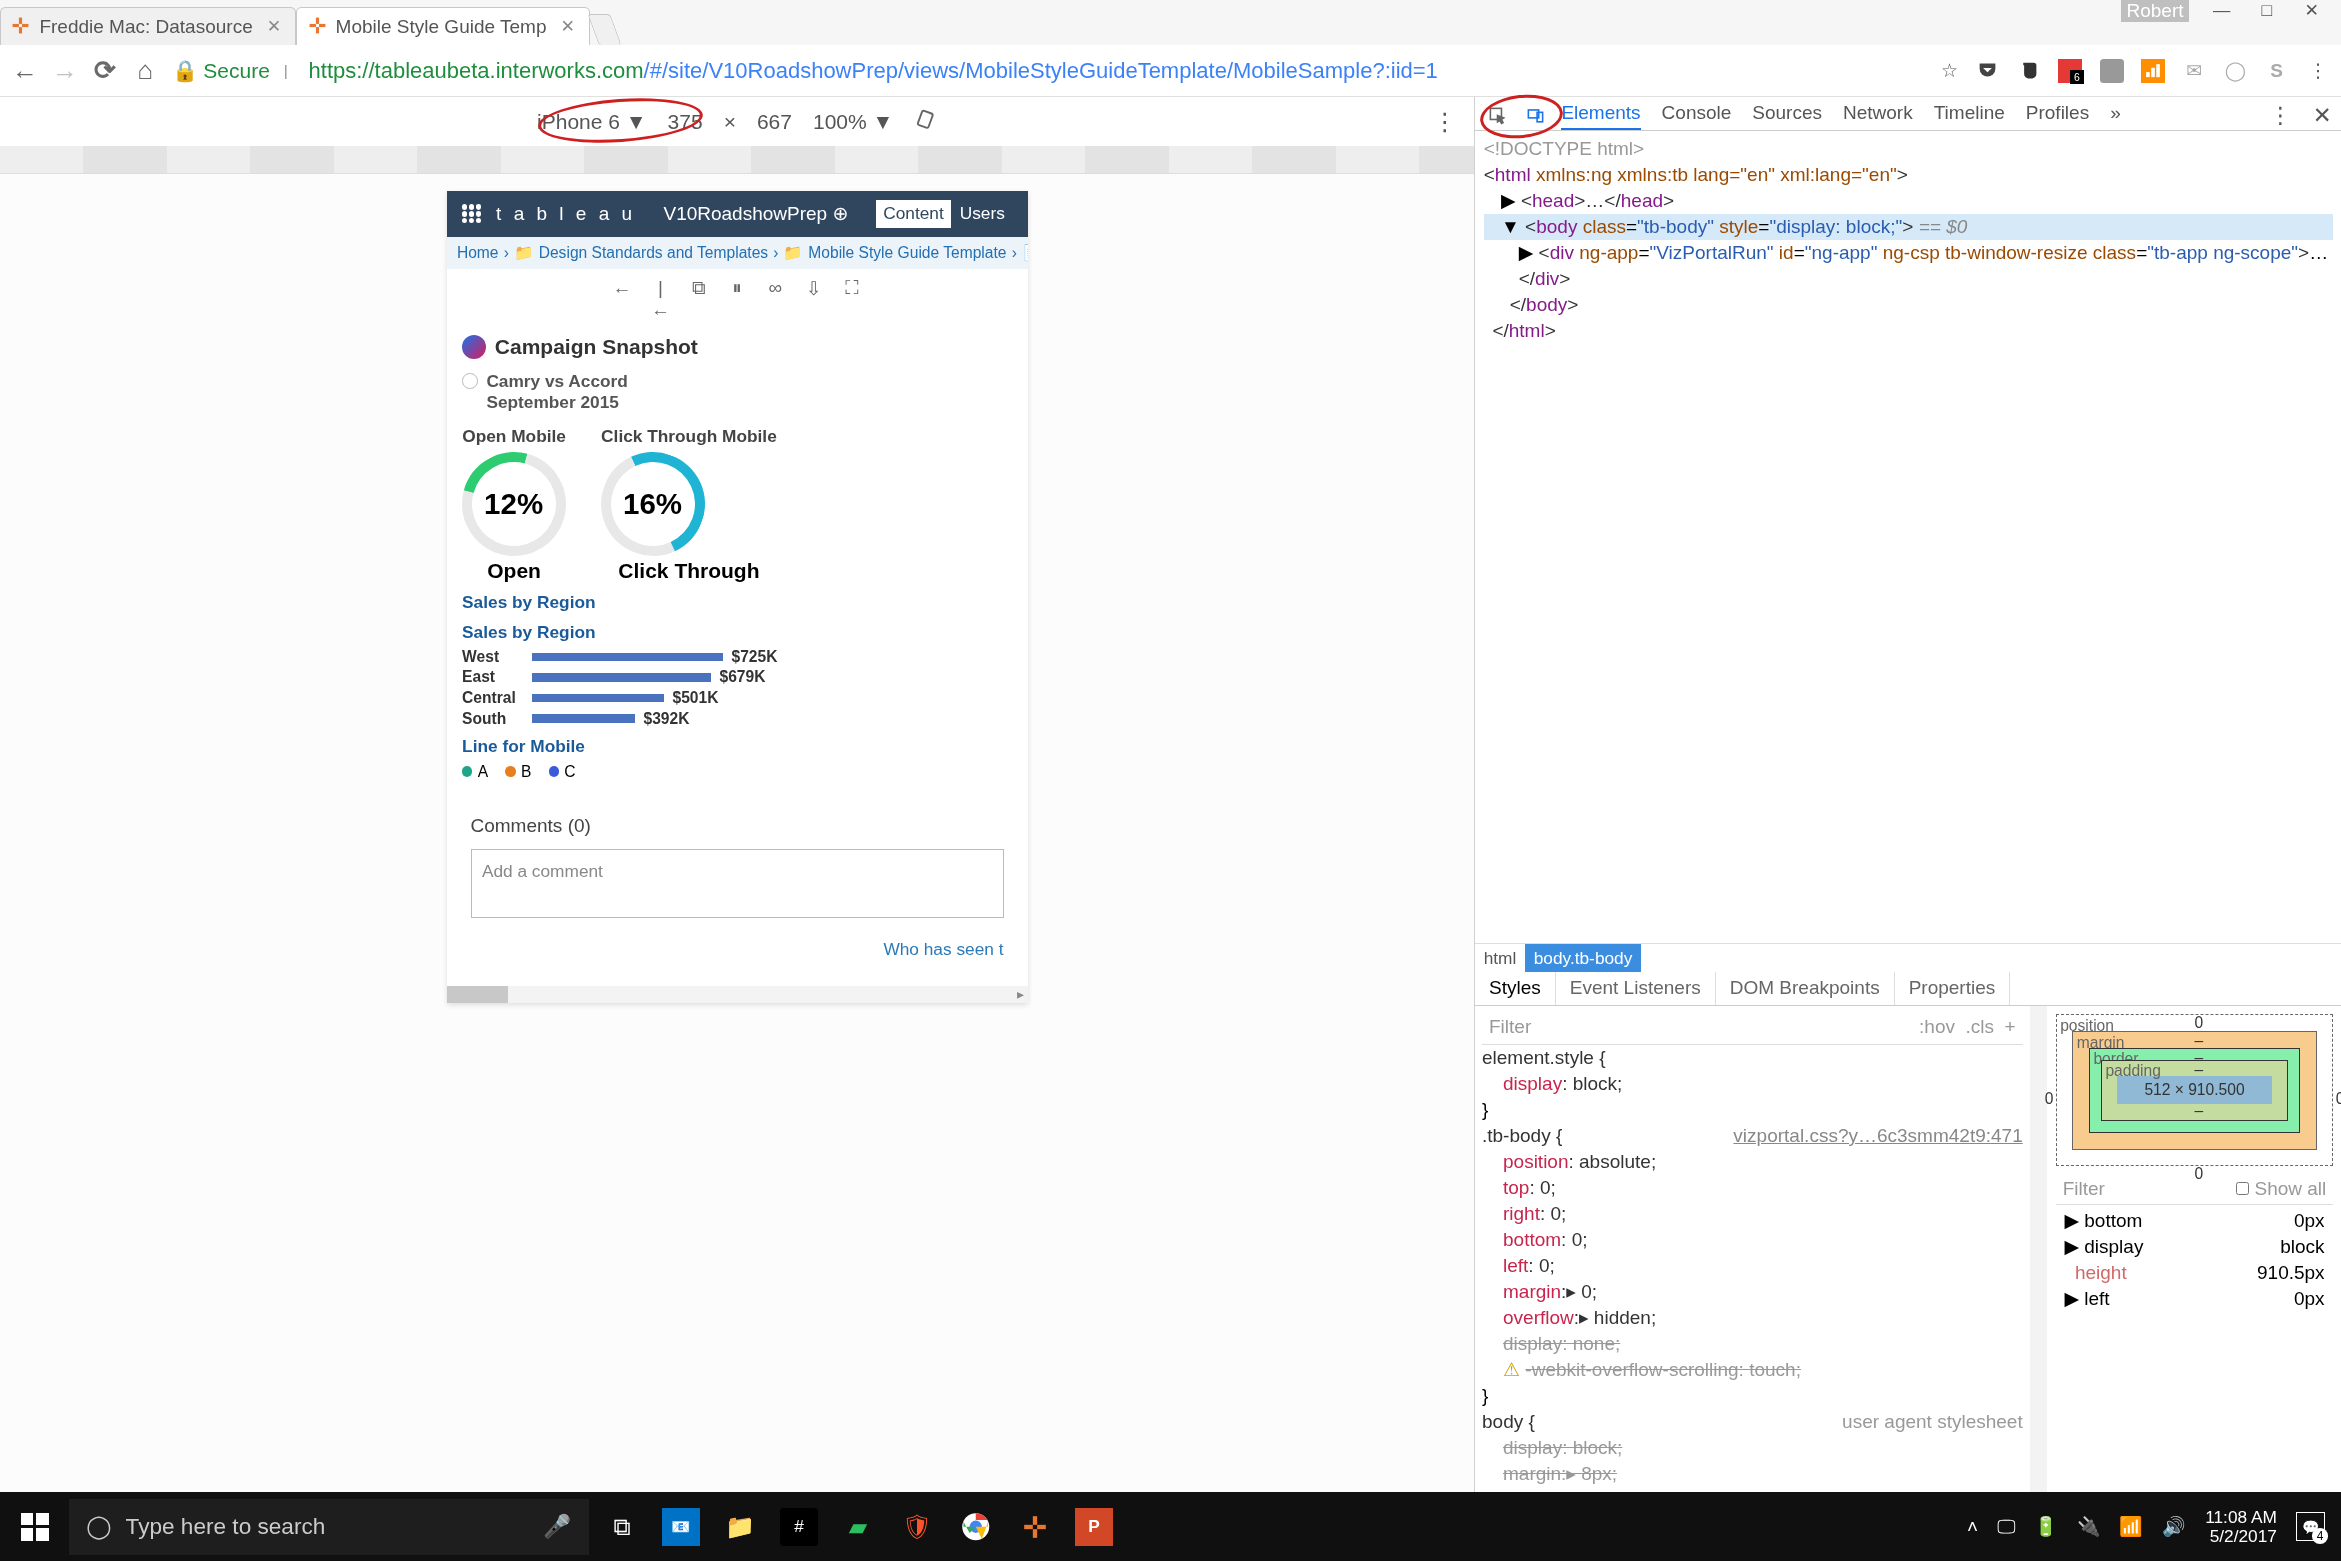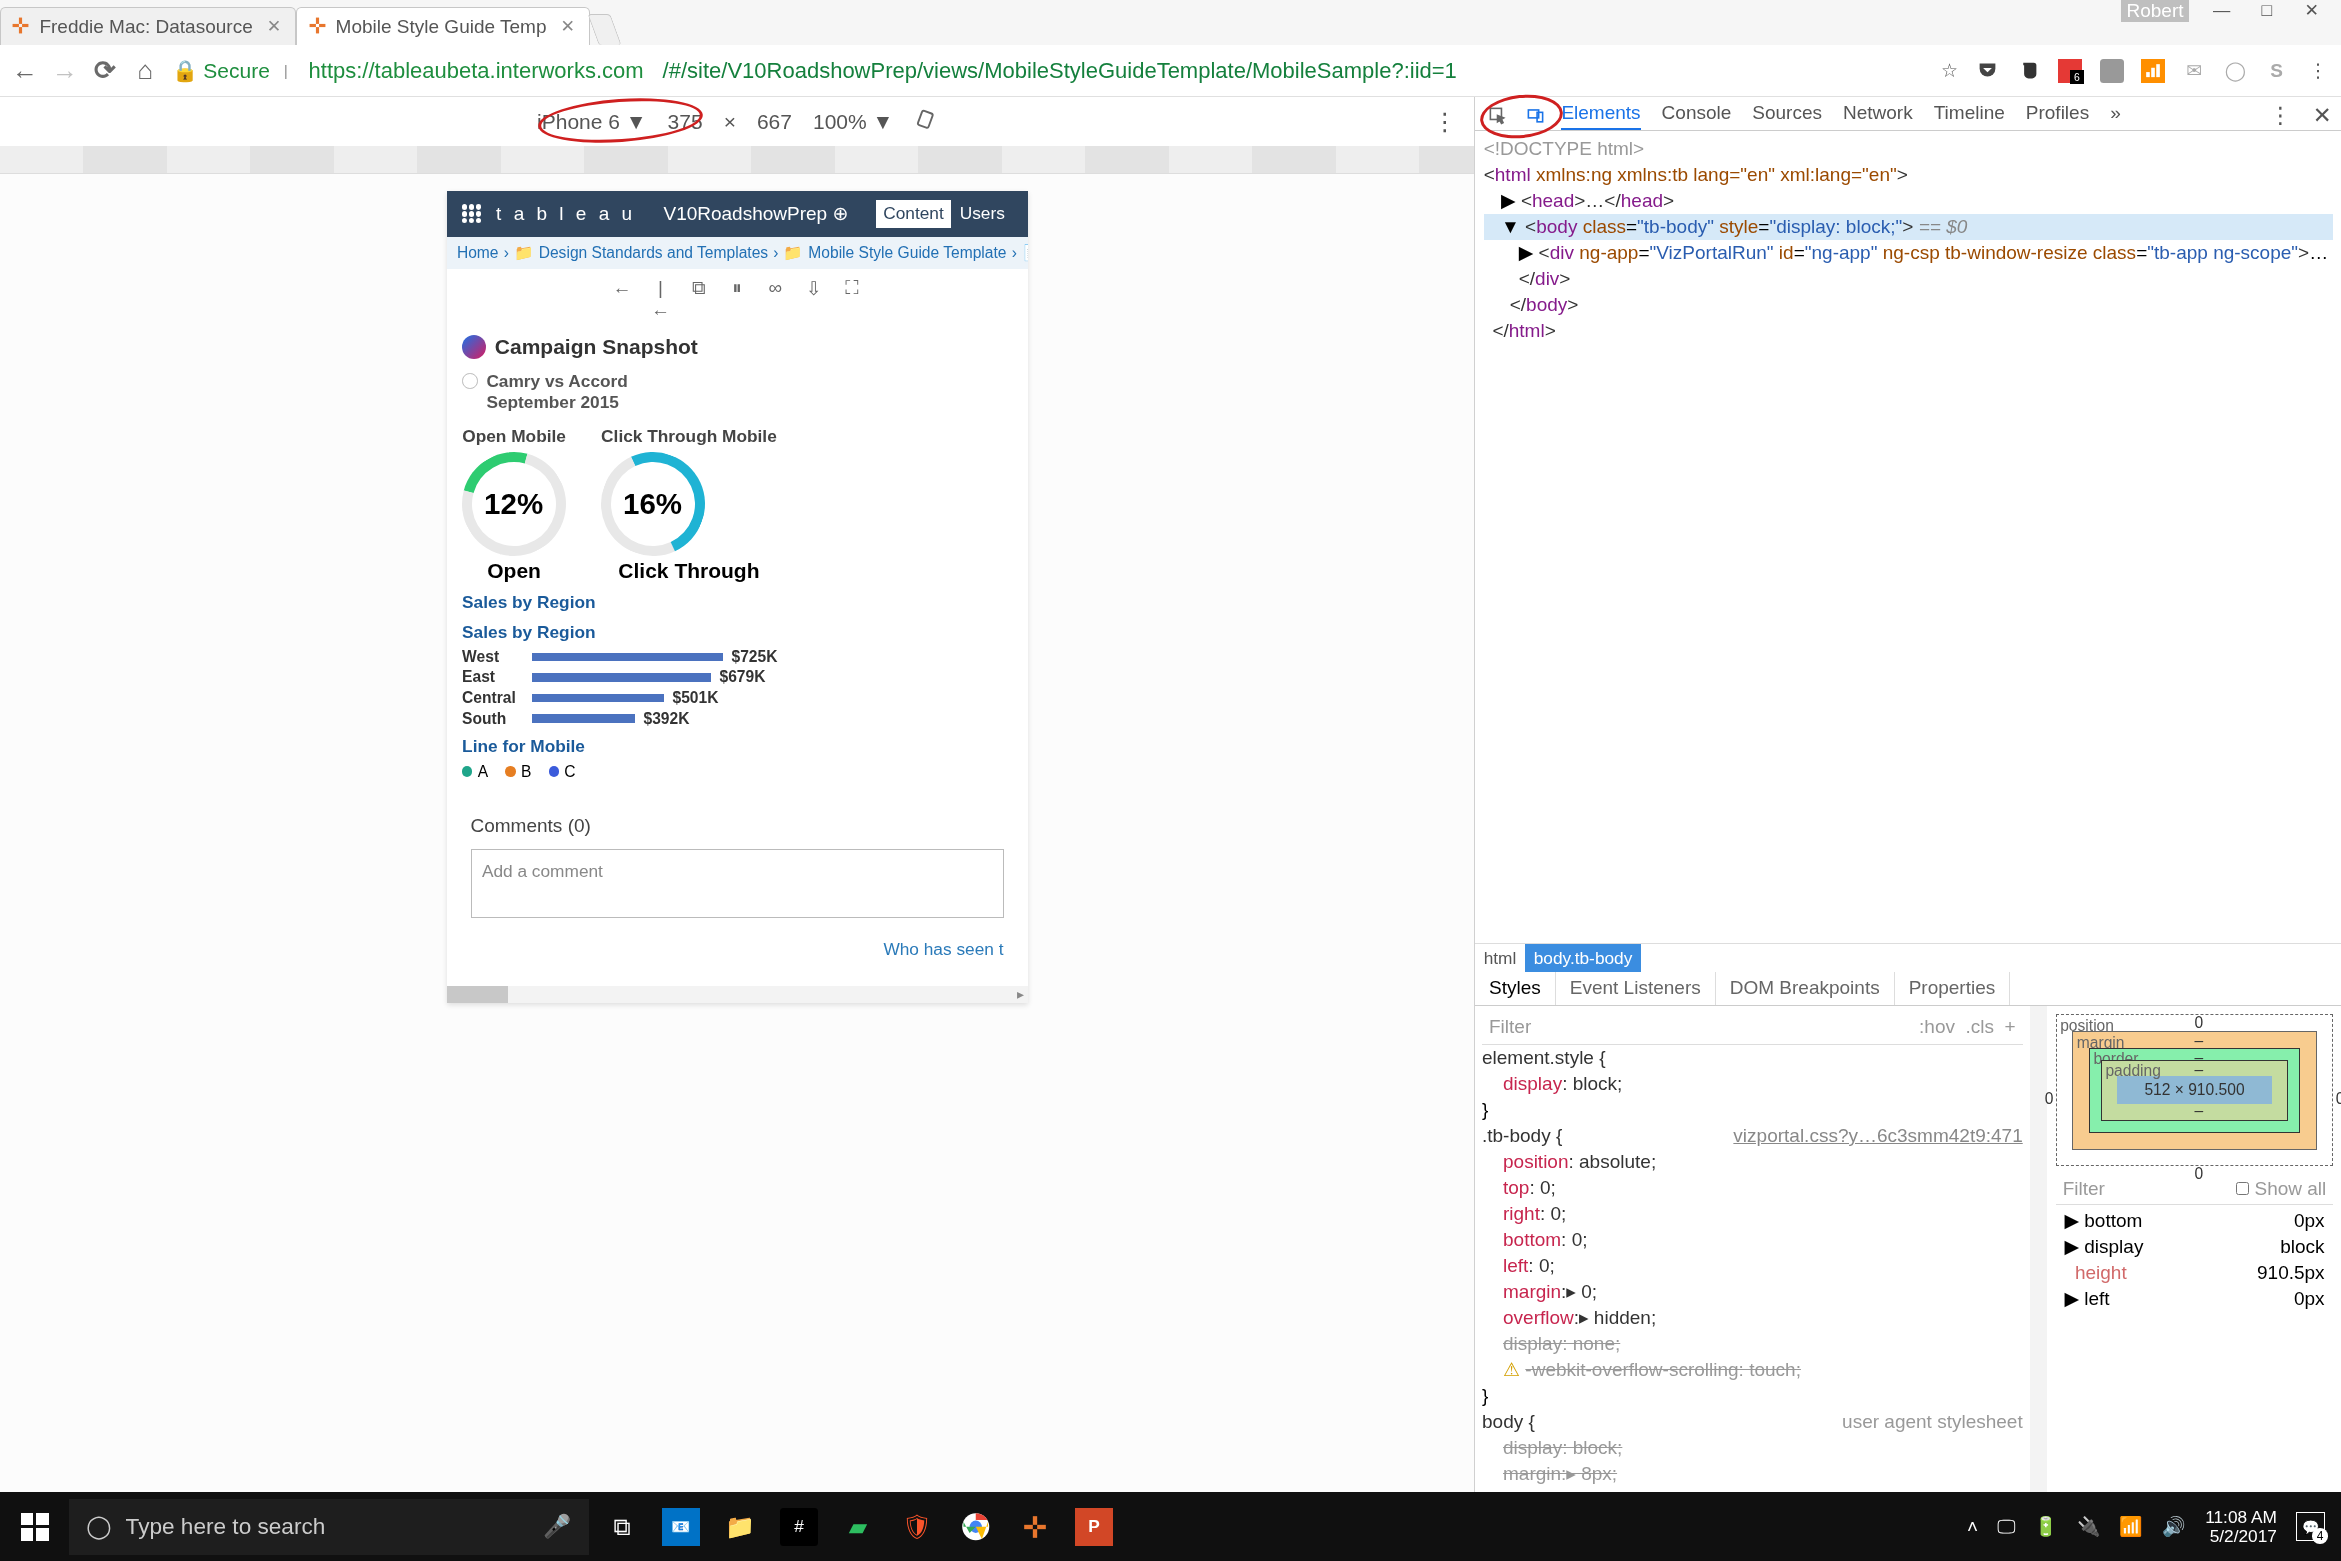--- a/index.html
+++ b/index.html
@@ -18,21 +18,21 @@
 .tab-close { color: #888; font-size: 17.3px; margin-left: 7px; }
 .parallelogram { width: 22.6px; height: 31px; margin-left: 3.5px; border: 0.9px solid #c7c7c7; border-bottom: none; border-radius: 3.5px; background: #f0f0f0; transform: skew(20deg); }
 
 
 .addr-row { display: flex; align-items: center; height: 52px; border-bottom: 0.9px solid #e0e0e0; padding: 0 12px; gap: 14px; background: #fff; }
 .addr-arrow { color: #6a6a6a; font-size: 26px; width: 26px; text-align: center; font-weight: bold;}
 .addr-arrow.disabled { color: #c2c2c2; }
 .addr-secure { display: flex; gap: 5.2px; align-items: center; color: #1e8e3e; font-size: 21px; }
 .url-box { flex: 1; font-size: 22px; color: #333; padding: 3.5px 7px; }
 .url-green { color: #1e8e3e; }
-.url-black { color: #15803d; margin-left: 19px; }
+.url-black { color: #3b82f6; }
 .ext-icons { display: flex; gap: 17.3px; align-items: center; }
 .ext { width: 24px; height: 24px; display: flex; align-items: center; justify-content: center; font-size: 19px; color: #555; }
 .ext-red { background: #e53935; width: 24px; height: 24px; position: relative; }
 .ext-red::after { content: attr(data-badge); position: absolute; bottom: -1.7px; right: -1.7px; background: #000; color: #fff; font-size: 10.4px; width: 14px; height: 14px; display: flex; align-items: center; justify-content: center; }
 .ext-orange { background: #ff8f00; }
 
 
 .split { display: flex; height: calc(100% - 45px - 52px - 69px); }
 .left-pane { flex: 0 0 1475px; border-right: 0.9px solid #d0d0d0; display: flex; flex-direction: column; }
 .right-pane { flex: 1; display: flex; flex-direction: column; }

